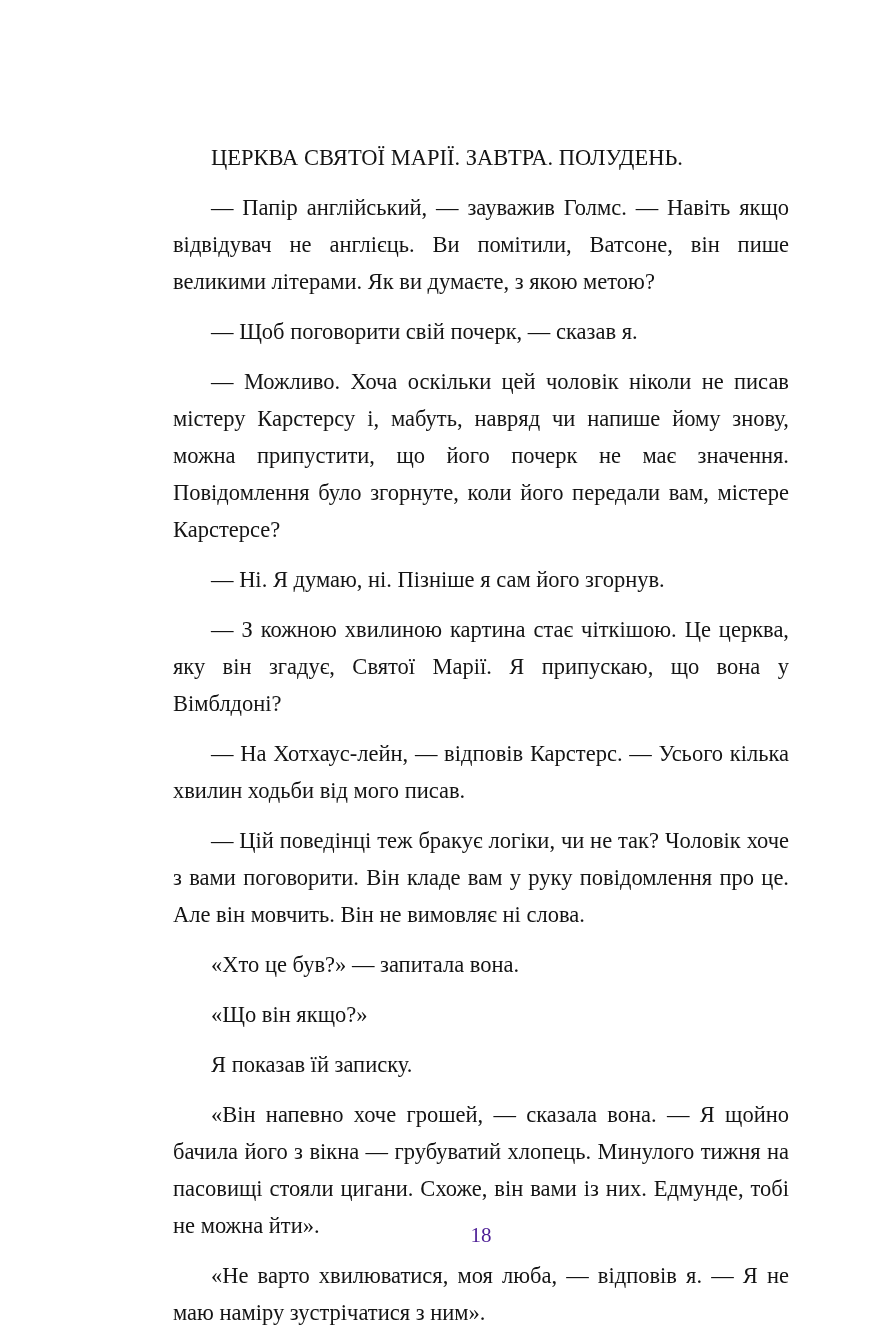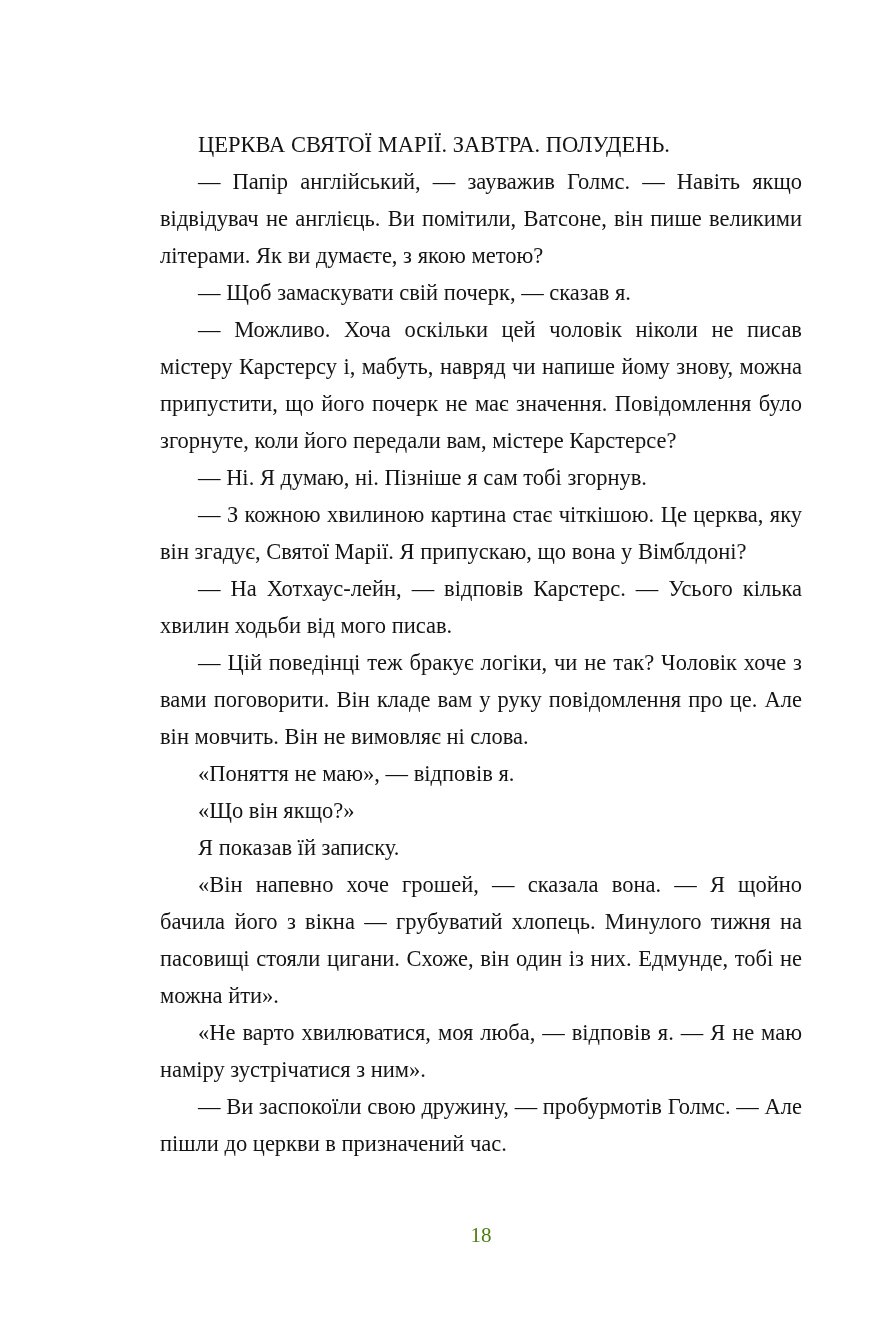--- a/index.html
+++ b/index.html
@@ -25,52 +25,52 @@
     top: 126px;
     left: 160px;
     width: 642px;
     font-size: 22.5px;
     line-height: 37px;
     text-align: justify;
   }
 
   .text-block p {
     text-indent: 38px;
-    margin: 0;
+    margin: 13px;
   }
 
   .page-number {
     position: absolute;
     top: 1222px;
     left: 160px;
     width: 642px;
     text-align: center;
     font-size: 21px;
     line-height: 26px;
-    color: #4d7c0f;
+    color: #4c1d95;
   }
 </style>
 </head>
 <body>
 
 <div class="book-page">
 
   <main class="text-block">
     <p>ЦЕРКВА СВЯТОЇ МАРІЇ. ЗАВТРА. ПОЛУДЕНЬ.</p>
     <p>— Папір англійський, — зауважив Голмс. — Навіть якщо відвідувач не англієць. Ви помітили, Ватсоне, він пише великими літерами. Як ви думаєте, з якою метою?</p>
-    <p>— Щоб замаскувати свій почерк, — сказав я.</p>
+    <p>— Щоб поговорити свій почерк, — сказав я.</p>
     <p>— Можливо. Хоча оскільки цей чоловік ніколи не писав містеру Карстерсу і, мабуть, навряд чи напише йому знову, можна припустити, що його почерк не має значення. Повідомлення було згорнуте, коли його передали вам, містере Карстерсе?</p>
-    <p>— Ні. Я думаю, ні. Пізніше я сам тобі згорнув.</p>
+    <p>— Ні. Я думаю, ні. Пізніше я сам його згорнув.</p>
     <p>— З кожною хвилиною картина стає чіткішою. Це церква, яку він згадує, Святої Марії. Я припускаю, що вона у Вімблдоні?</p>
     <p>— На Хотхаус-лейн, — відповів Карстерс. — Усього кілька хвилин ходьби від мого писав.</p>
     <p>— Цій поведінці теж бракує логіки, чи не так? Чоловік хоче з вами поговорити. Він кладе вам у руку повідомлення про це. Але він мовчить. Він не вимовляє ні слова.</p>
-    <p>«Поняття не маю», — відповів я.</p>
+    <p>«Хто це був?» — запитала вона.</p>
     <p>«Що він якщо?»</p>
     <p>Я показав їй записку.</p>
-    <p>«Він напевно хоче грошей, — сказала вона. — Я щойно бачила його з вікна — грубуватий хлопець. Минулого тижня на пасовищі стояли цигани. Схоже, він один із них. Едмунде, тобі не можна йти».</p>
+    <p>«Він напевно хоче грошей, — сказала вона. — Я щойно бачила його з вікна — грубуватий хлопець. Минулого тижня на пасовищі стояли цигани. Схоже, він вами із них. Едмунде, тобі не можна йти».</p>
     <p>«Не варто хвилюватися, моя люба, — відповів я. — Я не маю наміру зустрічатися з ним».</p>
     <p>— Ви заспокоїли свою дружину, — пробурмотів Голмс. — Але пішли до церкви в призначений час.</p>
 
   </main>
 
   <footer class="page-number">18</footer>
 
 </div>
 
 </body></html>

